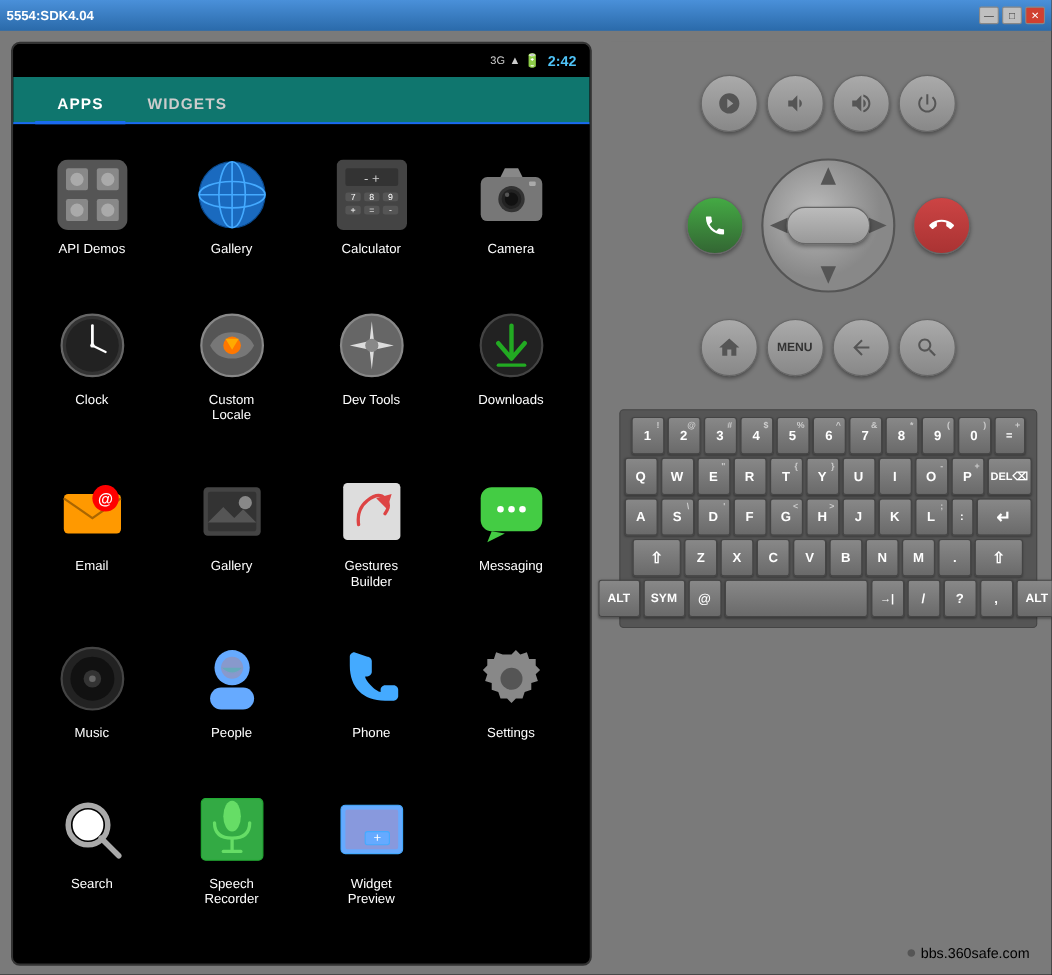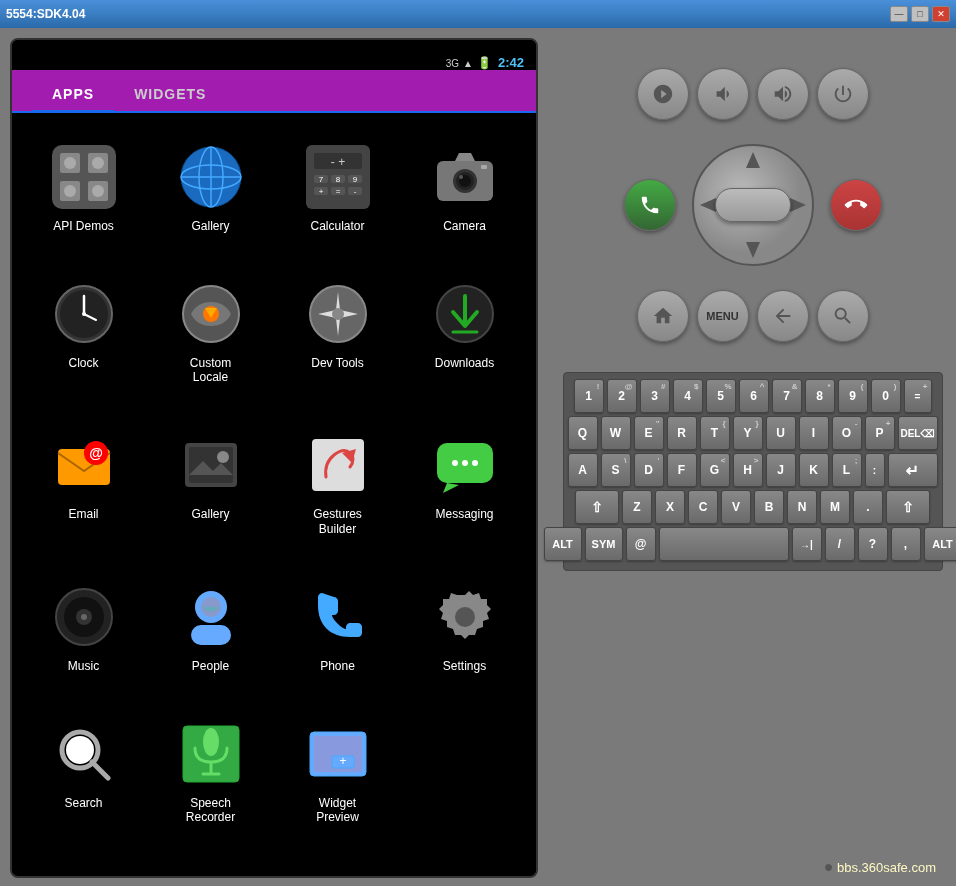--- a/index.html
+++ b/index.html
@@ -60,21 +60,21 @@
       border-radius: 8px;
       border: 2px solid #333;
       overflow: hidden;
     }
 
     
     .status-bar {
       height: 30px;
       background: #000;
       display: flex;
-      align-items: flex-end;
+      align-items: center;
       justify-content: flex-end;
       padding: 0 12px;
       gap: 6px;
     }
     .status-bar-text {
       color: #4fc3f7;
       font-size: 13px;
       font-weight: bold;
     }
     .status-icons {
@@ -83,21 +83,21 @@
       gap: 4px;
     }
     .signal-text {
       color: #ccc;
       font-size: 10px;
     }
 
     
     .tabs {
       display: flex;
-      background: #a21caf;
+      background: #0f766e;
       padding: 8px 20px 0;
       border-bottom: 2px solid #1a6af0;
     }
     .tab {
       padding: 8px 20px;
       color: #ccc;
       font-size: 14px;
       font-weight: bold;
       cursor: pointer;
       letter-spacing: 1px;
@@ -698,14 +698,14 @@
       <div class="key">?</div>
       <div class="key">,</div>
       <div class="key alt-key" style="min-width:38px;font-size:11px;">ALT</div>
     </div>
   </div>
 
 </div>
 
 <div class="watermark">
   <span style="color:#555;font-size:16px;">●</span>
-  <span style="color:#fef9c3;font-size:13px;">bbs.360safe.com</span>
+  <span style="color:#000000;font-size:13px;">bbs.360safe.com</span>
 </div>
 
 </body></html>

